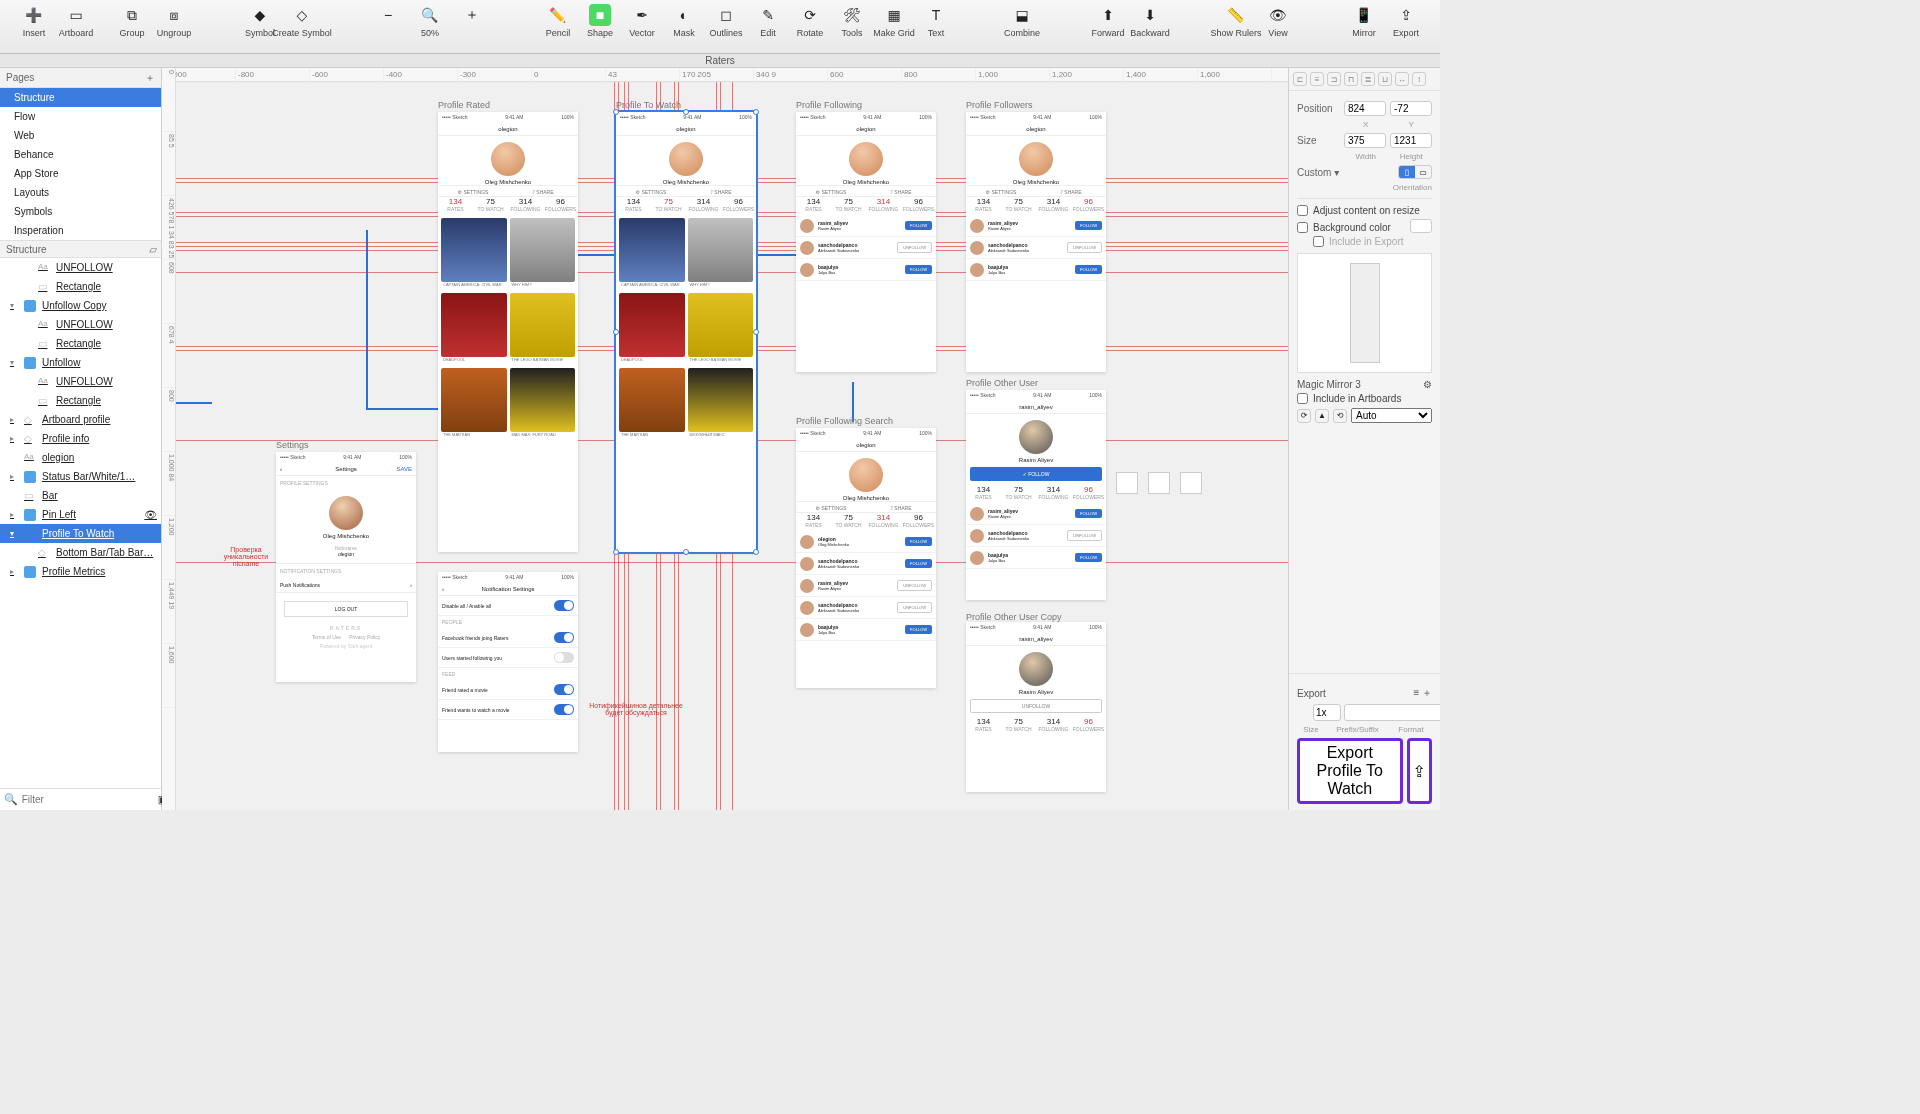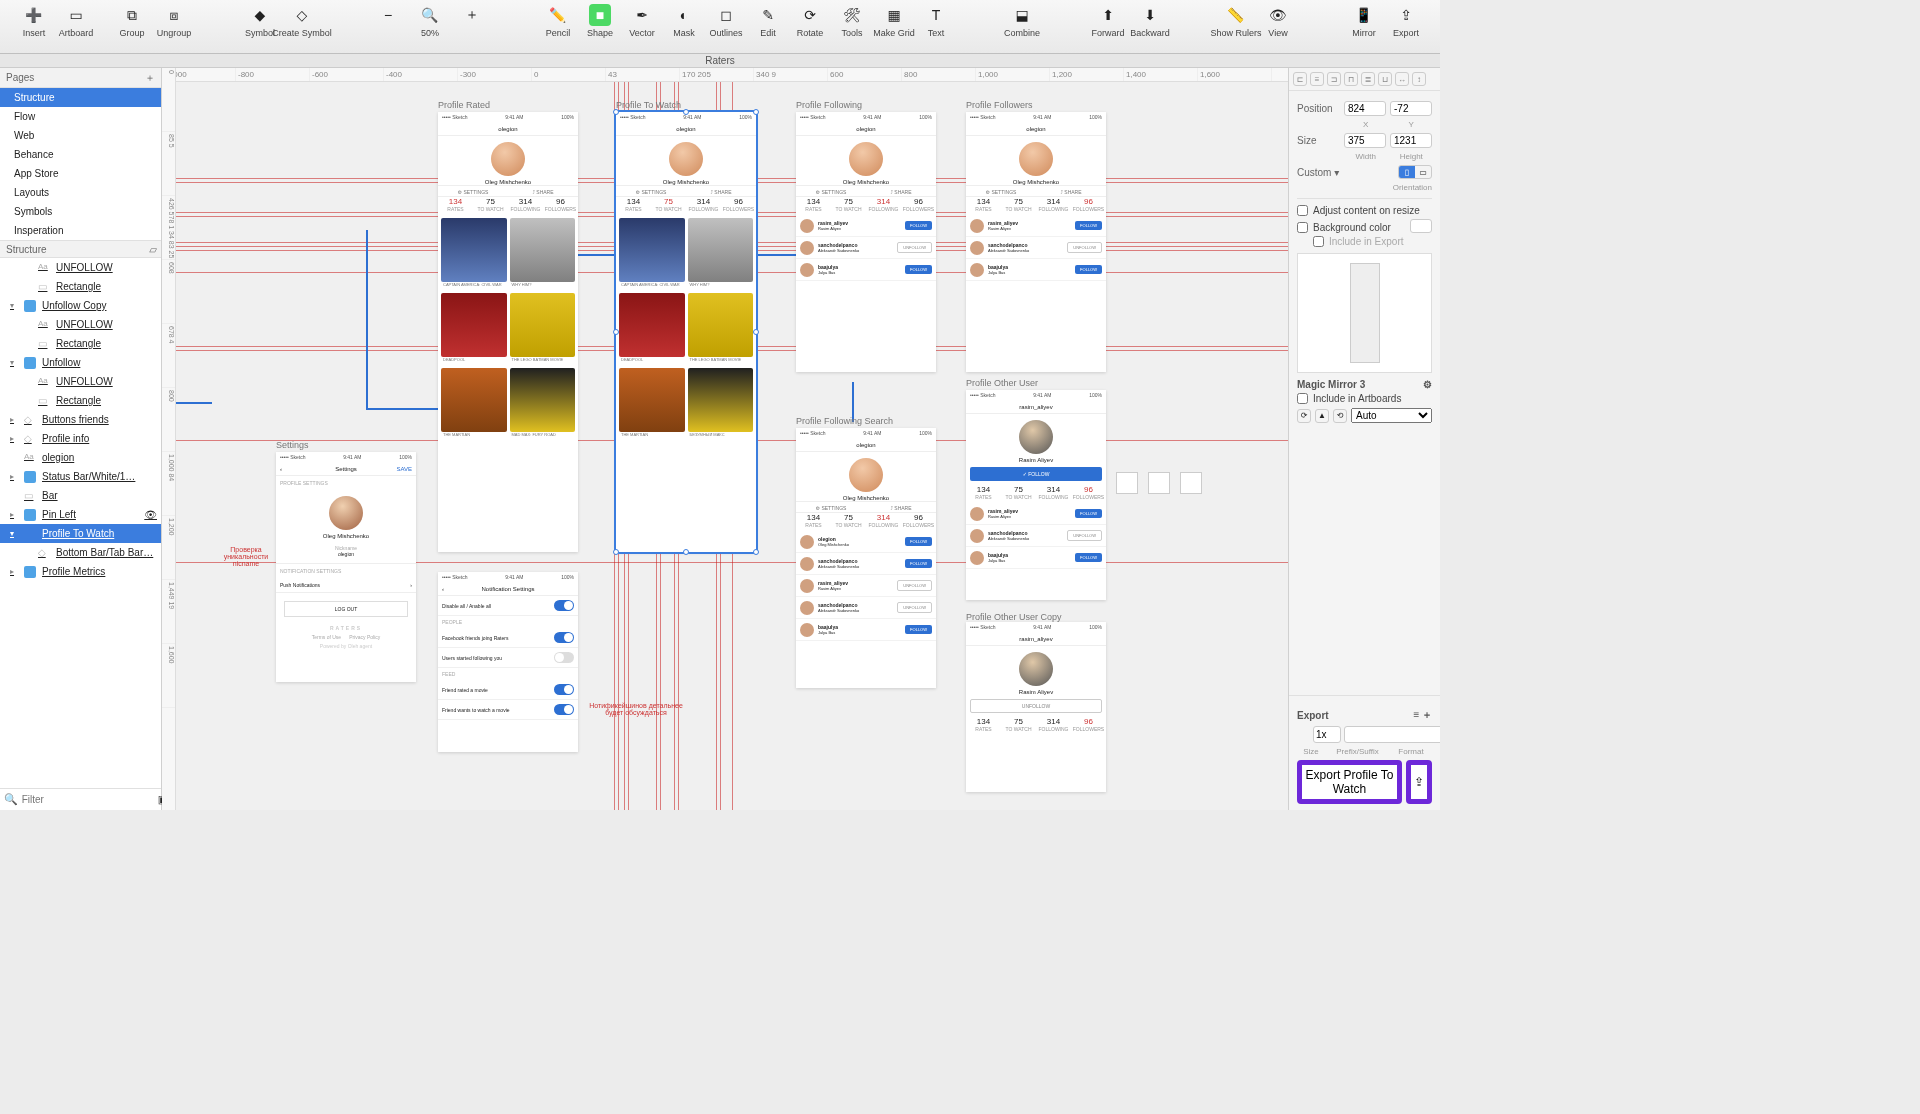--- a/index.html
+++ b/index.html
@@ -98,28 +98,28 @@
 .sublab span { width: 42px; text-align: center; }
 .orient { display:flex; justify-content:flex-end;}
 .orient .tog{display:flex;border:1px solid #ccc;border-radius:3px;overflow:hidden;}
 .orient .tog span{width:16px;height:12px;font-size:8px;display:flex;align-items:center;justify-content:center;}
 .orient .tog .on{background:#3b7dde;color:#fff;}
 .check { display:flex; align-items:flex-end; gap:5px; margin:3px 0; font-size:10px; color:#444;}
 .check input{width:11px;height:11px;}
 .swatch{width:22px;height:14px;background:#fff;border:1px solid #ccc;border-radius:3px;margin-left:auto;}
 .thumbbox{margin:6px 0;border:1px solid #ddd;background:#fff;height:120px;display:flex;align-items:center;justify-content:center;}
 .thumbbox .ph{width:30px;height:100px;background:#eee;border:1px solid #ccc;}
-.sectionh{font-size:10px;color:#555;font-weight:700;margin-top:6px;display:flex;justify-content:space-between;align-items:center;}
+.sectionh{font-size:10px;color:#555;font-weight:400;margin-top:6px;display:flex;justify-content:space-between;align-items:center;}
 .mmrow{display:flex;gap:4px;align-items:center;margin:4px 0;}
 .mmrow span.ico{width:14px;height:14px;border:1px solid #ccc;border-radius:3px;font-size:8px;display:flex;align-items:center;justify-content:center;}
 .mmrow select{flex:1;font-size:10px;}
 .exportrow{display:flex;gap:3px;margin:4px 16px;}
 .exportrow input,.exportrow select{border:1px solid #ccc;border-radius:3px;font-size:10px;padding:1px 2px;}
 .exportbtn{display:flex;gap:4px;margin-top:4px;}
-.exportbtn button{flex:1;font-size:12px;padding:3px;border:5px solid #6d28d9;border-radius:4px;background:#fff;}
+.exportbtn button{flex:1;font-size:16px;padding:3px;border:3px solid #6d28d9;border-radius:4px;background:#fff;}
 .rightspacer{flex:1;}
 </style>
 </head>
 <body>
 
 <div class="toolbar">
   <div class="tgrp">
     <div class="tbtn">
         <div class="ic">➕</div>
         <div class="lb">Insert</div>
@@ -311,21 +311,21 @@
           <span class="nm">UNFOLLOW</span>
         </div>
         <div class="lrow" style="padding-left: 24px;">
           <span class="disc"></span>
           <span class="ic rect"></span>
           <span class="nm">Rectangle</span>
         </div>
         <div class="lrow" style="padding-left: 10px;">
           <span class="disc">▸</span>
           <span class="ic shape"></span>
-          <span class="nm">Buttons friends</span>
+          <span class="nm">Artboard profile</span>
         </div>
         <div class="lrow" style="padding-left: 10px;">
           <span class="disc">▸</span>
           <span class="ic shape"></span>
           <span class="nm">Profile info</span>
         </div>
         <div class="lrow" style="padding-left: 10px;">
           <span class="disc"></span>
           <span class="ic txt">Aa</span>
           <span class="nm">olegion</span>

